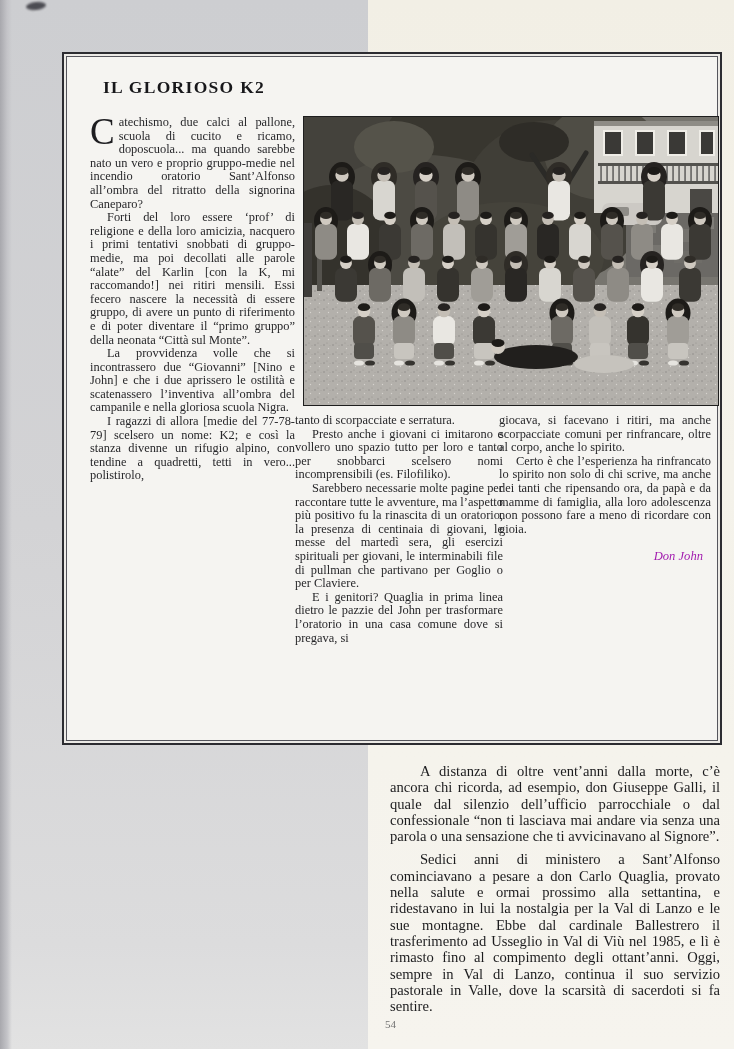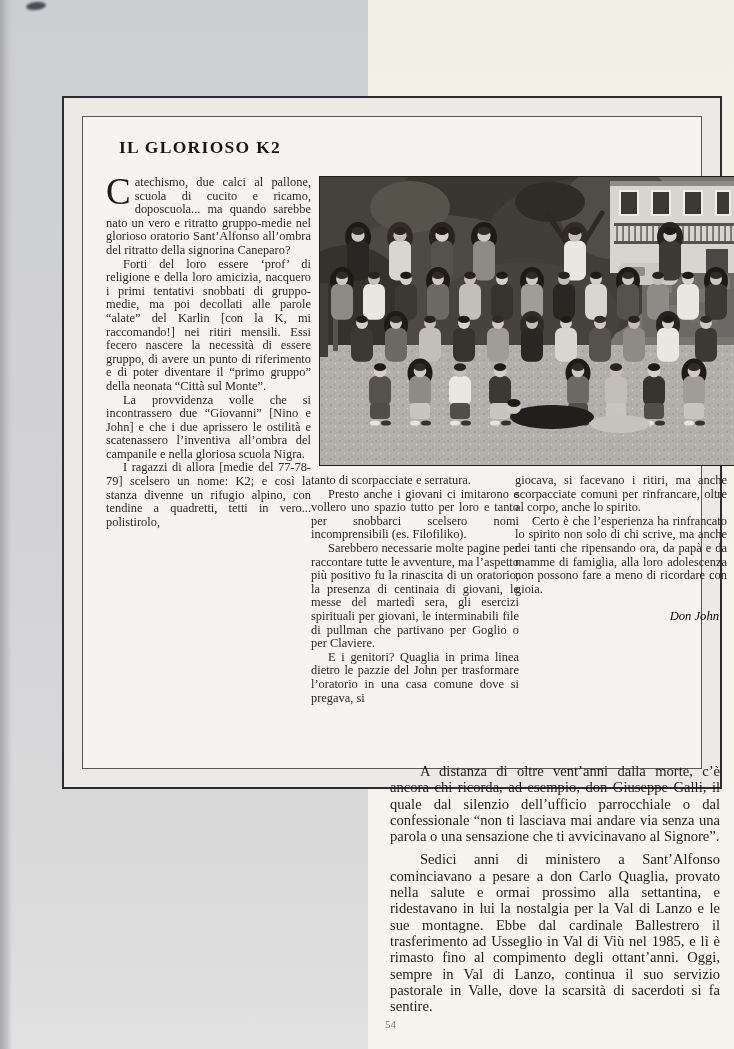--- a/index.html
+++ b/index.html
@@ -16,38 +16,38 @@
     position:absolute;left:0;top:0;width:12px;height:1049px;
     background:linear-gradient(90deg,#a8a8ad 0%,#c4c4c8 60%,rgba(200,200,204,0) 100%);
   }
   .smudge{
     position:absolute;left:26px;top:2px;width:20px;height:8px;
     background:#3e3e45;border-radius:50%;transform:rotate(-6deg);
     filter:blur(1px);opacity:.9;
   }
   .article-box{
     position:absolute;left:62px;top:52px;width:660px;height:693px;
-    box-sizing:border-box;border:2px solid #2c2c31;padding:18px;background:#eceae6;margin-top:44px;
+    box-sizing:border-box;border:2px solid #2c2c31;padding:2px;background:#eceae6;
   }
   .article-inner{
     position:relative;width:100%;height:100%;box-sizing:border-box;
     border:1px solid #55555c;background:#f5f4f1;
   }
   .article-title{
     position:absolute;left:36px;top:20px;margin:0;
     font-size:17.5px;font-weight:600;letter-spacing:1.3px;color:#17171a;
   }
   .col{position:absolute;font-size:12.4px;line-height:13.6px;text-align:justify;color:#27272a;}
   .col p{margin:0;}
   .col p.ind{text-indent:17px;}
   .col-left{left:23px;top:59px;width:205px;}
   .col-mid{left:228px;top:357px;width:208px;}
   .col-right{left:432px;top:357px;width:212px;}
   .dropcap{float:left;font-size:37px;line-height:28px;padding:2px 4px 0 0;color:#1d1d20;}
-  .signature{margin-top:14px;text-align:right;padding-right:8px;font-style:italic;font-size:12.6px;color:#000000;}
+  .signature{margin-top:14px;text-align:right;padding-right:8px;font-style:italic;font-size:12.6px;color:#a21caf;}
   .photo{
     position:absolute;left:236px;top:59px;width:414px;height:288px;
     border:1px solid #1e1e1e;background:#77756f;
   }
   .footer-text{
     position:absolute;left:383px;top:756px;width:344px;
     font-size:14.6px;line-height:16.3px;text-align:justify;color:#1c1c1e;
   }
   .footer-text p{margin:7px;text-indent:30px;}
   .page-number{position:absolute;left:385px;top:1005px;font-size:11px;color:#737373;margin-top:13px;}
@@ -352,21 +352,21 @@
             <ellipse cx="232" cy="240" rx="42" ry="12" fill="#211f1d"></ellipse>
             <ellipse cx="300" cy="247" rx="30" ry="9" fill="#c6c3bd"></ellipse>
             <circle cx="194" cy="230" r="7" fill="#cfc9c0"></circle>
             <ellipse cx="194" cy="226" rx="6.5" ry="4" fill="#1d1b18"></ellipse>
           </g>
       </svg>
     </div>
 
     <div class="col col-left">
       <p class="para">
-        <span class="dropcap">C</span><span>atechismo, due calci al pallone, scuola di cucito e ricamo, doposcuola... ma quando sarebbe nato un vero e ritratto gruppo-medie nel glorioso oratorio Sant’Alfonso all’ombra del ritratto della signorina Caneparo?</span>
+        <span class="dropcap">C</span><span>atechismo, due calci al pallone, scuola di cucito e ricamo, doposcuola... ma quando sarebbe nato un vero e proprio gruppo-medie nel incendio oratorio Sant’Alfonso all’ombra del ritratto della signorina Caneparo?</span>
       </p>
       <p class="ind">Forti del loro essere ‘prof’ di religione e della loro amicizia, nacquero i primi tentativi snobbati di gruppo-medie, ma poi decollati alle parole “alate” del Karlin [con la K, mi raccomando!] nei ritiri mensili. Essi fecero nascere la necessità di essere gruppo, di avere un punto di riferimento e di poter diventare il “primo gruppo” della neonata “Città sul Monte”.</p>
       <p class="ind">La provvidenza volle che si incontrassero due “Giovanni” [Nino e John] e che i due aprissero le ostilità e scatenassero l’inventiva all’ombra del campanile e nella gloriosa scuola Nigra.</p>
       <p class="ind">I ragazzi di allora [medie del 77-78-79] scelsero un nome: K2; e così la stanza divenne un rifugio alpino, con tendine a quadretti, tetti in vero... polistirolo,</p>
     </div>
 
     <div class="col col-mid">
       <p>tanto di scorpacciate e serratura.</p>
       <p class="ind">Presto anche i giovani ci imitarono e vollero uno spazio tutto per loro e tanto per snobbarci scelsero nomi incomprensibili (es. Filofiliko).</p>
       <p class="ind">Sarebbero necessarie molte pagine per raccontare tutte le avventure, ma l’aspetto più positivo fu la rinascita di un oratorio, la presenza di centinaia di giovani, le messe del martedì sera, gli esercizi spirituali per giovani, le interminabili file di pullman che partivano per Goglio o per Claviere.</p>

